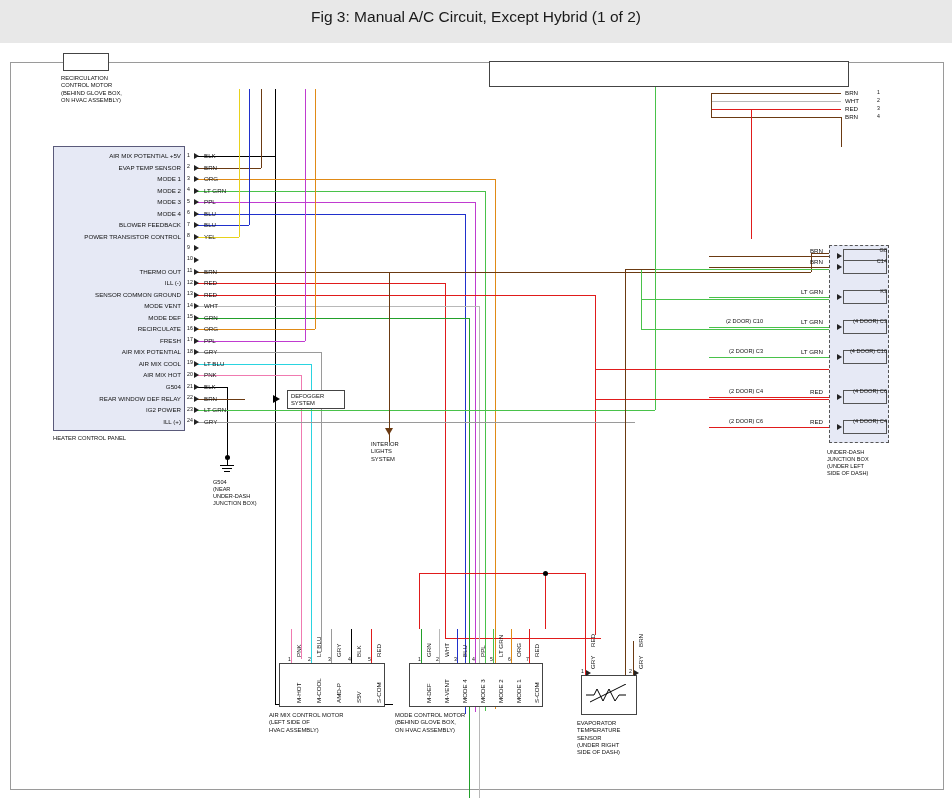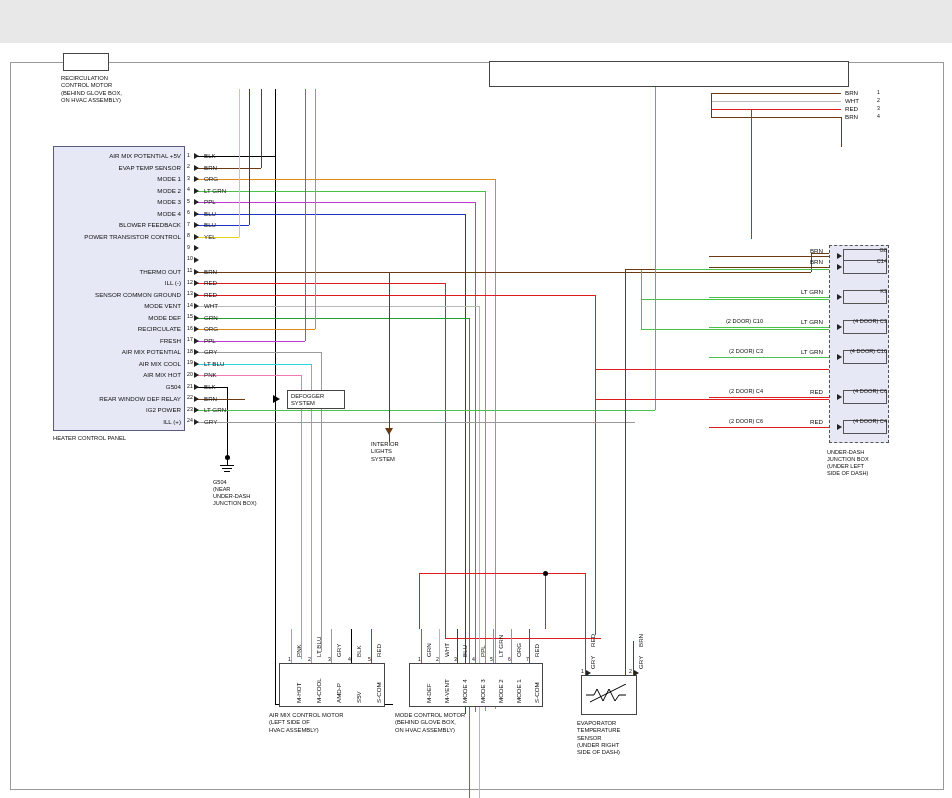--- a/index.html
+++ b/index.html
@@ -22,20 +22,21 @@
   .vlbl{position:absolute;font-size:6.2px;color:#111;white-space:nowrap;transform-origin:0 0;transform:rotate(-90deg);}
   .dot{position:absolute;width:5px;height:5px;background:#000;border-radius:50%;}
   .arrow{position:absolute;width:0;height:0;}
 </style>
 </head>
 <body>
 
 <div id="page">
 
   <div id="titlebar"></div>
+  <div id="title">Fig 3: Manual A/C Circuit, Except Hybrid (1 of 2)</div>
 
   <div id="canvas">
     <div id="wires">
         <div class="wire hw" style="left: 184px; top: 93px; width: 80px; height: 1px; background: rgb(0, 0, 0);"></div>
         <div class="wire vw" style="left: 264px; top: 26px; height: 67px; width: 1px; background: rgb(0, 0, 0);"></div>
         <div class="wire vw" style="left: 264px; top: 93px; height: 548px; width: 1px; background: rgb(0, 0, 0);"></div>
         <div class="wire hw" style="left: 264px; top: 641px; width: 118px; height: 1px; background: rgb(0, 0, 0);"></div>
         <div class="wire hw" style="left: 184px; top: 104.55px; width: 66px; height: 1px; background: rgb(107, 58, 18);"></div>
         <div class="wire vw" style="left: 250px; top: 26px; height: 78.55px; width: 1px; background: rgb(107, 58, 18);"></div>
         <div class="wire vw" style="left: 250px; top: 104.55px; height: 0px; width: 1px; background: rgb(107, 58, 18);"></div>

